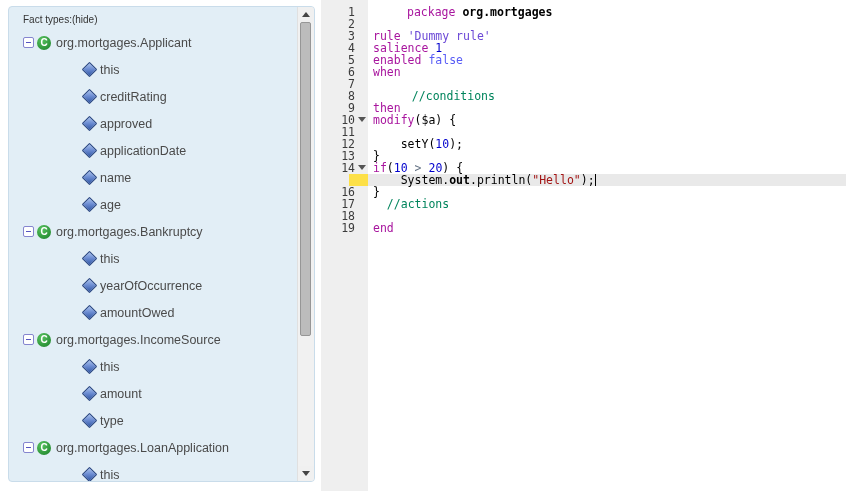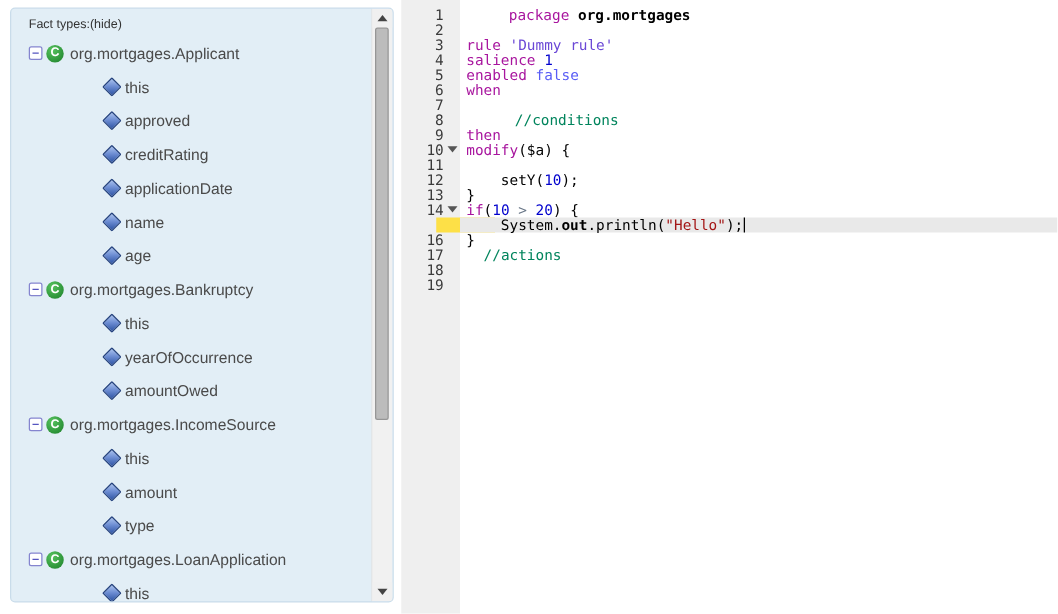--- a/index.html
+++ b/index.html
@@ -115,25 +115,25 @@
         <div class="minus-icon"></div>
         <div class="class-icon">C</div>
         <div class="tree-label">org.mortgages.Applicant</div>
       </div>
       <div class="tree-row field-row">
         <div class="diamond-icon"></div>
         <div class="tree-label">this</div>
       </div>
       <div class="tree-row field-row">
         <div class="diamond-icon"></div>
+        <div class="tree-label">creditRating</div>
+      </div>
+      <div class="tree-row field-row">
+        <div class="diamond-icon"></div>
         <div class="tree-label">approved</div>
-      </div>
-      <div class="tree-row field-row">
-        <div class="diamond-icon"></div>
-        <div class="tree-label">creditRating</div>
       </div>
       <div class="tree-row field-row">
         <div class="diamond-icon"></div>
         <div class="tree-label">applicationDate</div>
       </div>
       <div class="tree-row field-row">
         <div class="diamond-icon"></div>
         <div class="tree-label">name</div>
       </div>
       <div class="tree-row field-row">
@@ -228,14 +228,15 @@
       <div class="code-line" style="top: 90px; margin-left: 25px;"><span class="tok-plain">  </span><span class="tok-com">//conditions</span></div>
       <div class="code-line" style="top: 102px;"><span class="tok-kw">then</span></div>
       <div class="code-line" style="top: 114px;"><span class="tok-kw">modify</span><span class="tok-plain">($a) {</span></div>
       <div class="code-line" style="top: 138px;"><span class="tok-plain">    setY(</span><span class="tok-num">10</span><span class="tok-plain">);</span></div>
       <div class="code-line" style="top: 150px;"><span class="tok-plain">}</span></div>
       <div class="code-line" style="top: 162px;"><span class="tok-kw">if</span><span class="tok-plain">(</span><span class="tok-num">10</span><span class="tok-plain"> </span><span class="tok-op">&gt;</span><span class="tok-plain"> </span><span class="tok-num">20</span><span class="tok-plain">) {</span></div>
       <div class="code-line active" style="top: 174px;"><span class="tok-plain">    System.</span><span class="tok-boldv">out</span><span class="tok-plain">.println(</span><span class="tok-str2">"Hello"</span><span class="tok-plain">);</span><span class="caret"></span></div>
       <div class="code-line" style="top: 186px;"><span class="tok-plain">}</span></div>
       <div class="code-line" style="top: 198px;"><span class="tok-plain">  </span><span class="tok-com">//actions</span></div>
       <div class="code-line" style="top: 210px;"></div>
+      <div class="code-line" style="top: 222px;"><span class="tok-kw">end</span></div>
     </div>
 </div>
 
 </body></html>

